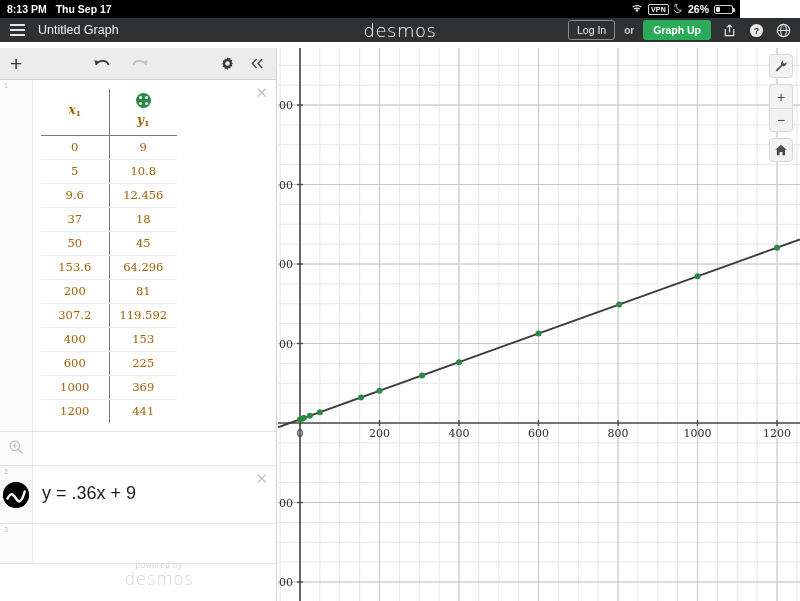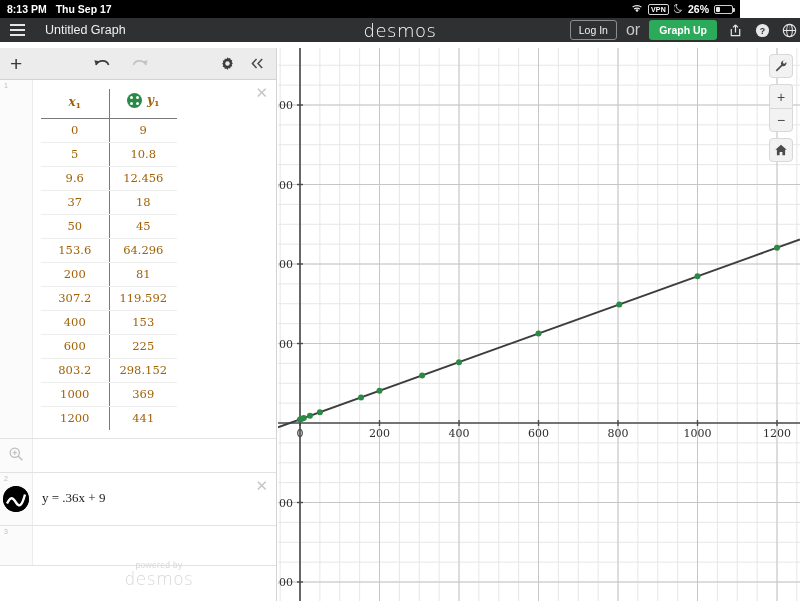--- a/index.html
+++ b/index.html
@@ -34,38 +34,38 @@
   }
   .battery .lvl {
     position: absolute; left: 1px; top: 1px; bottom: 1px; width: 22%;
     background: #e8e8e8; border-radius: 1px;
   }
 
   
   .header {
     position: absolute; top: 18px; left: 0; width: 800px; height: 24px;
     background: #2f3031; color: #fff;
-    display: flex; align-items: center; gap: 7px;
+    display: flex; align-items: center;
   }
   .hamburger { width: 34px; display: flex; flex-direction: column; align-items: center; gap: 3px; cursor: pointer; }
   .hamburger i { display: block; width: 15px; height: 2px; background: #e6e6e6; }
   .graph-title { font-size: 12.5px; color: #f0f0f0; padding-left: 4px; }
   .desmos-logo {
     position: absolute; left: 50%; transform: translateX(-50%);
     font-size: 18px; letter-spacing: .5px; color: #fff;
     font-family: "DejaVu Sans", sans-serif; font-weight: 300;
   }
   .hdr-right {
-    margin-left: auto; display: flex; align-items: center; gap: 9px; padding-right: 2px;
+    margin-left: auto; display: flex; align-items: center; gap: 9px; padding-right: 8px;
   }
   .btn-login {
     border: 1px solid #8b8c8d; border-radius: 3px; color: #f0f0f0;
     font-size: 10.5px; padding: 3px 8px; background: transparent; cursor: pointer;
   }
-  .or-text { font-size: 16px; color: #c9c9c9; }
+  .or-text { font-size: 10px; color: #c9c9c9; font-weight: bold; }
   .btn-signup {
     border: none; border-radius: 3px; color: #fff; background: #2bab5a;
     font-size: 10.5px; font-weight: bold; padding: 4px 10px; cursor: pointer;
   }
   .hdr-icon { width: 18px; height: 18px; display: flex; align-items: center; justify-content: center; cursor: pointer; }
 
   
   .panel {
     position: absolute; top: 48px; left: 0; width: 277px; height: 553px;
     background: #fff; border-right: 1px solid #d4d4d4;
@@ -111,21 +111,21 @@
     width: 68px;
   }
   table.dtable thead th { padding-bottom: 7px; font-size: 12px; }
   table.dtable thead th.colx { border-bottom: 1px solid #7a7a7a; }
   table.dtable thead th.coly { border-bottom: 1px solid #7a7a7a; border-left: 1px solid #7a7a7a; }
   table.dtable tbody td { border-bottom: 1px solid #ededed; }
   table.dtable tbody td.coly { border-left: 1px solid #7a7a7a; }
   table.dtable tbody tr:last-child td { border-bottom: none; }
   .subvar { font-size: 8px; vertical-align: -2px; font-style: normal; }
   .varname { font-style: italic; }
-  .coly-head { display: inline-flex; align-items: center; gap: 5px; }
+  .coly-head { display: inline-flex; align-items: center; gap: 5px; flex-direction: column; }
   .pt-style {
     width: 15px; height: 15px; border-radius: 50%; background: #2a8a45;
     position: relative; display: inline-block; cursor: pointer; flex: 0 0 15px;
   }
   .pt-style i { position: absolute; width: 3px; height: 3px; border-radius: 50%; background: #fff; }
   .pt-style i:nth-child(1) { left: 3.2px; top: 3.2px; }
   .pt-style i:nth-child(2) { right: 3.2px; top: 3.2px; }
   .pt-style i:nth-child(3) { left: 3.2px; bottom: 3.2px; }
   .pt-style i:nth-child(4) { right: 3.2px; bottom: 3.2px; }
 
@@ -143,21 +143,21 @@
     width: 26px; height: 26px; border-radius: 50%; background: #000;
     position: relative; overflow: hidden; cursor: pointer;
   }
   .eq-gutter {
     width: 33px; flex: 0 0 33px; background: #fbfbfb;
     border-right: 1px solid #ececec;
     display: flex; align-items: center; justify-content: center;
     position: relative;
   }
   .equation {
-    font-family: Liberation Serif, serif; font-size: 13px; color: #1c1c1c;
+    font-family: Liberation Sans, sans-serif; font-size: 18px; color: #1c1c1c;
     padding: 11px 0 11px 9px;
   }
 
   .empty-row { height: 40px; background: #fff; border-bottom: 1px solid #e2e2e2; display: flex; }
 
   .powered {
     position: absolute; bottom: 12px; left: 0; width: 318px;
     text-align: center; color: #d7d7d7; line-height: 1.1;
   }
   .powered .p1 { font-size: 8.5px; letter-spacing: .3px; }
@@ -347,24 +347,20 @@
                   <td class="colx">307.2</td>
                   <td class="coly">119.592</td>
                 </tr>
                 <tr>
                   <td class="colx">400</td>
                   <td class="coly">153</td>
                 </tr>
                 <tr>
                   <td class="colx">600</td>
                   <td class="coly">225</td>
-                </tr>
-                <tr>
-                  <td class="colx">803.2</td>
-                  <td class="coly">298.152</td>
                 </tr>
                 <tr>
                   <td class="colx">1000</td>
                   <td class="coly">369</td>
                 </tr>
                 <tr>
                   <td class="colx">1200</td>
                   <td class="coly">441</td>
                 </tr>
               </tbody>

